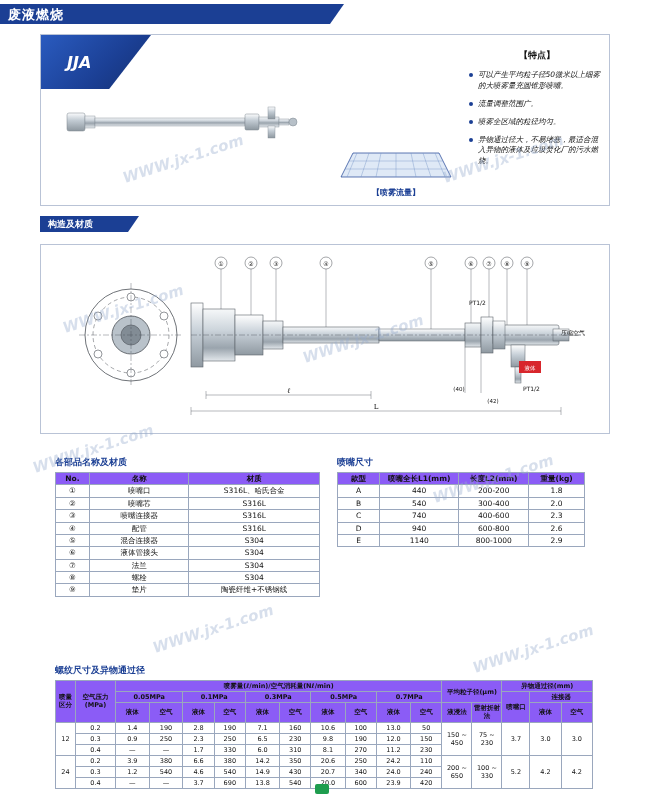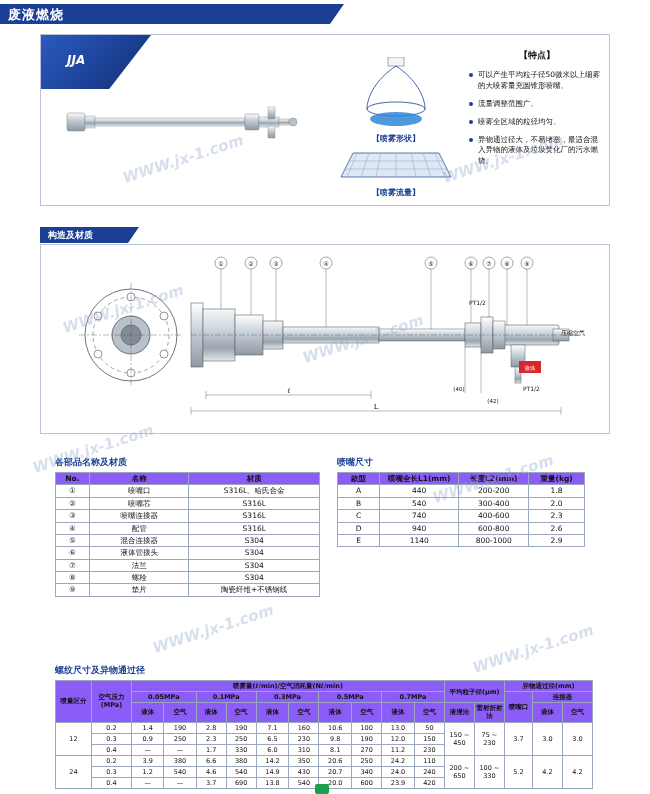--- a/index.html
+++ b/index.html
@@ -57,21 +57,21 @@
     position: absolute;
     left: 0; top: 0;
     width: 110px; height: 54px;
     background: linear-gradient(135deg, #2a5bbf 0%, #1b3f94 60%, #15306f 100%);
     clip-path: polygon(0 0, 100% 0, 62% 100%, 0 100%);
   }
   .jja-label {
     position: absolute;
     left: 26px; top: 18px;
     color: #fff;
-    font-size: 12px;
+    font-size: 16px;
     font-style: italic;
     font-weight: bold;
   }
 
   
   .nozzle-art { position: absolute; left: 22px; top: 62px; width: 240px; height: 50px; }
 
   
   .spray-shape-box { position: absolute; left: 290px; top: 22px; width: 130px; height: 88px; }
   .spray-flow-box { position: absolute; left: 290px; top: 112px; width: 130px; height: 52px; }
@@ -95,20 +95,21 @@
     color: #111;
     margin-bottom: 8px;
   }
   .feature-item {
     position: relative;
     padding-left: 9px;
     margin-bottom: 7px;
     font-size: 7.5px;
     line-height: 1.45;
     color: #111;
+    font-style: italic;
   }
   .feature-item::before {
     content: "";
     position: absolute;
     left: 0; top: 3px;
     width: 4px; height: 4px;
     border-radius: 50%;
     background: #1b3f94;
   }
 
@@ -220,30 +221,20 @@
       <rect x="32" y="21" width="150" height="8" fill="url(#mt)" stroke="#7d878f" stroke-width="0.4"></rect>
       <rect x="182" y="17" width="14" height="16" rx="1.5" fill="url(#mt2)" stroke="#7d878f" stroke-width="0.5"></rect>
       <rect x="196" y="20" width="20" height="10" fill="url(#mt)" stroke="#7d878f" stroke-width="0.4"></rect>
       <rect x="205" y="10" width="7" height="12" fill="url(#mt2)" stroke="#7d878f" stroke-width="0.4"></rect>
       <rect x="205" y="29" width="7" height="12" fill="url(#mt2)" stroke="#7d878f" stroke-width="0.4"></rect>
       <rect x="216" y="22" width="10" height="6" fill="url(#mt)" stroke="#7d878f" stroke-width="0.4"></rect>
       <circle cx="230" cy="25" r="4" fill="#b7c0c8" stroke="#7d878f" stroke-width="0.5"></circle>
     </svg>
   </div>
 
-  <div class="spray-shape-box">
-    <svg width="130" height="74" viewBox="0 0 130 74">
-      <rect x="57" y="0" width="16" height="9" fill="#f3f5f7" stroke="#6b7680" stroke-width="0.6"></rect>
-      <path d="M65 9 C45 22 36 40 36 52" fill="none" stroke="#1b3f94" stroke-width="0.8"></path>
-      <path d="M65 9 C85 22 94 40 94 52" fill="none" stroke="#1b3f94" stroke-width="0.8"></path>
-      <ellipse cx="65" cy="52" rx="29" ry="7" fill="none" stroke="#1b3f94" stroke-width="0.8"></ellipse>
-      <ellipse cx="65" cy="62" rx="26" ry="7" fill="#2e86d8" opacity="0.85"></ellipse>
-    </svg>
-    <div class="diagram-caption">【喷雾形状】</div>
-  </div>
 
   <div class="spray-flow-box">
     <svg width="130" height="38" viewBox="0 0 130 38">
       <polygon points="22,6 108,6 120,30 10,30" fill="#dfe9f6" stroke="#1b3f94" stroke-width="0.7"></polygon>
       <line x1="26" y1="6" x2="16" y2="30" stroke="#6f8fc4" stroke-width="0.4"></line>
       <line x1="38" y1="6" x2="30" y2="30" stroke="#6f8fc4" stroke-width="0.4"></line>
       <line x1="50" y1="6" x2="45" y2="30" stroke="#6f8fc4" stroke-width="0.4"></line>
       <line x1="65" y1="6" x2="65" y2="30" stroke="#6f8fc4" stroke-width="0.4"></line>
       <line x1="80" y1="6" x2="85" y2="30" stroke="#6f8fc4" stroke-width="0.4"></line>
       <line x1="92" y1="6" x2="100" y2="30" stroke="#6f8fc4" stroke-width="0.4"></line>
@@ -256,21 +247,21 @@
 
   <div class="features">
     <div class="features-title">【特点】</div>
     <div class="feature-item">可以产生平均粒子径50微米以上细雾的大喷雾量充圆锥形喷嘴。</div>
     <div class="feature-item">流量调整范围广。</div>
     <div class="feature-item">喷雾全区域的粒径均匀。</div>
     <div class="feature-item">异物通过径大，不易堵塞，最适合混入异物的液体及垃圾焚化厂的污水燃烧。</div>
   </div>
 </div>
 
-<div class="section-bar slant" style="left:40px; top:227px; width:88px;">构造及材质</div>
+<div class="section-bar slant" style="left:40px; top:216px; width:88px;">构造及材质</div>
 
 <div class="struct-panel">
   <svg width="568" height="188" viewBox="0 0 568 188">
     <defs>
       <linearGradient id="bd" x1="0" y1="0" x2="0" y2="1">
         <stop offset="0" stop-color="#f6f8f9"></stop>
         <stop offset="0.4" stop-color="#cdd5dc"></stop>
         <stop offset="0.75" stop-color="#9aa4ad"></stop>
         <stop offset="1" stop-color="#e3e8ec"></stop>
       </linearGradient>
@@ -464,21 +455,21 @@
         <td>800-1000</td>
         <td>2.9</td>
       </tr>
   </tbody>
 </table>
 
 <div class="sub-title" style="left:55px; top:664px;">螺纹尺寸及异物通过径</div>
 <table class="tbl-thread">
   <thead>
     <tr>
-      <th rowspan="3" style="width:36px">喷量区分</th>
+      <th rowspan="3" style="width:20px">喷量区分</th>
       <th rowspan="3" style="width:40px">空气压力(MPa)</th>
       <th colspan="10">喷雾量(ℓ/min)/空气消耗量(Nℓ/min)</th>
       <th colspan="2" rowspan="2">平均粒子径(μm)</th>
       <th colspan="3">异物通过径(mm)</th>
     </tr>
     <tr>
       <th colspan="2">0.05MPa</th>
       <th colspan="2">0.1MPa</th>
       <th colspan="2">0.3MPa</th>
       <th colspan="2">0.5MPa</th>

